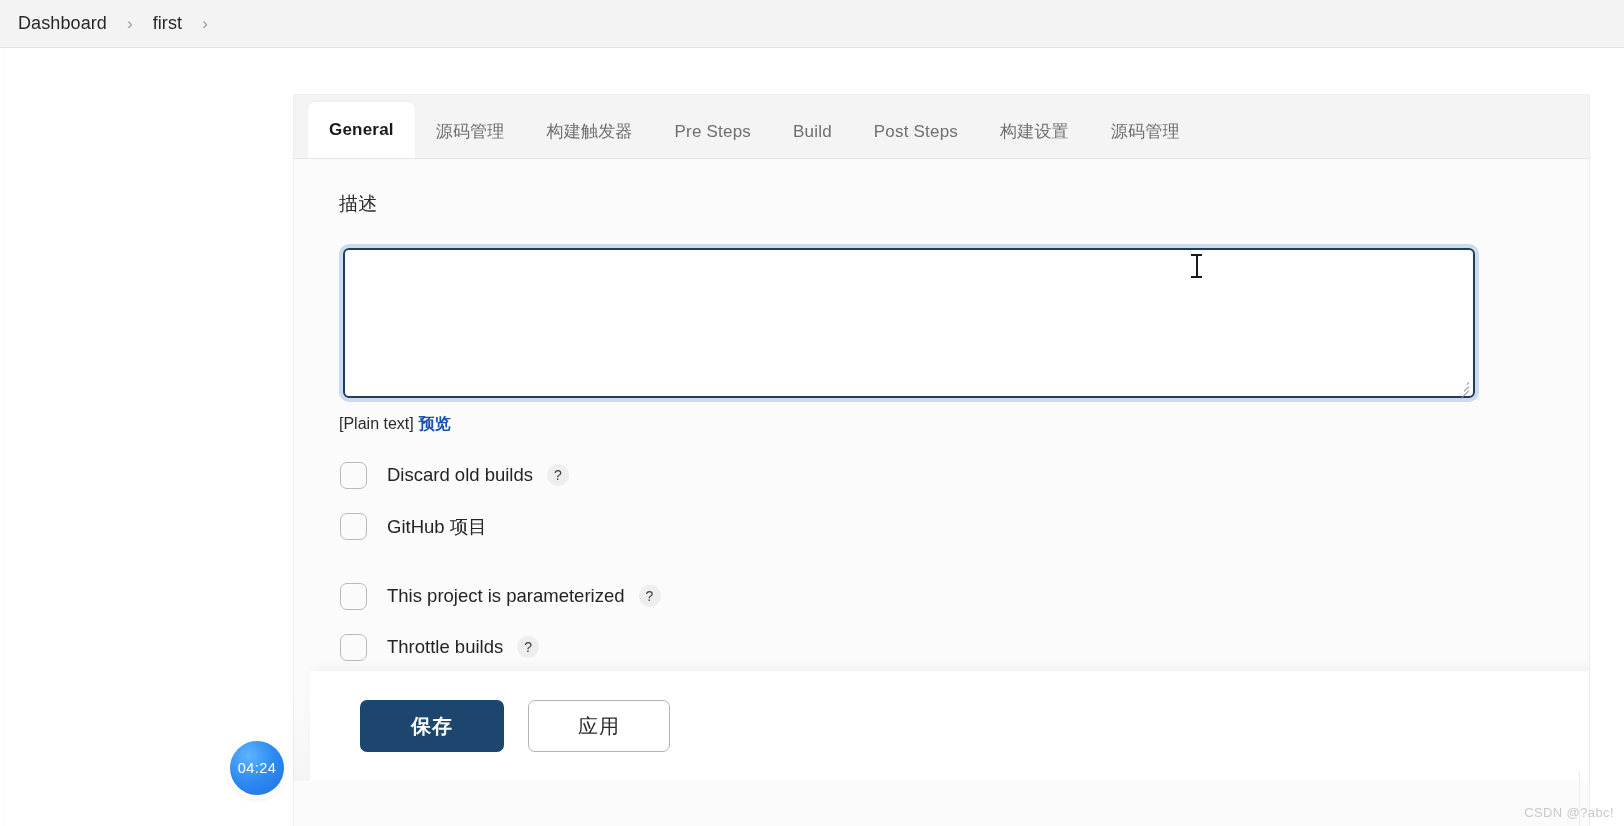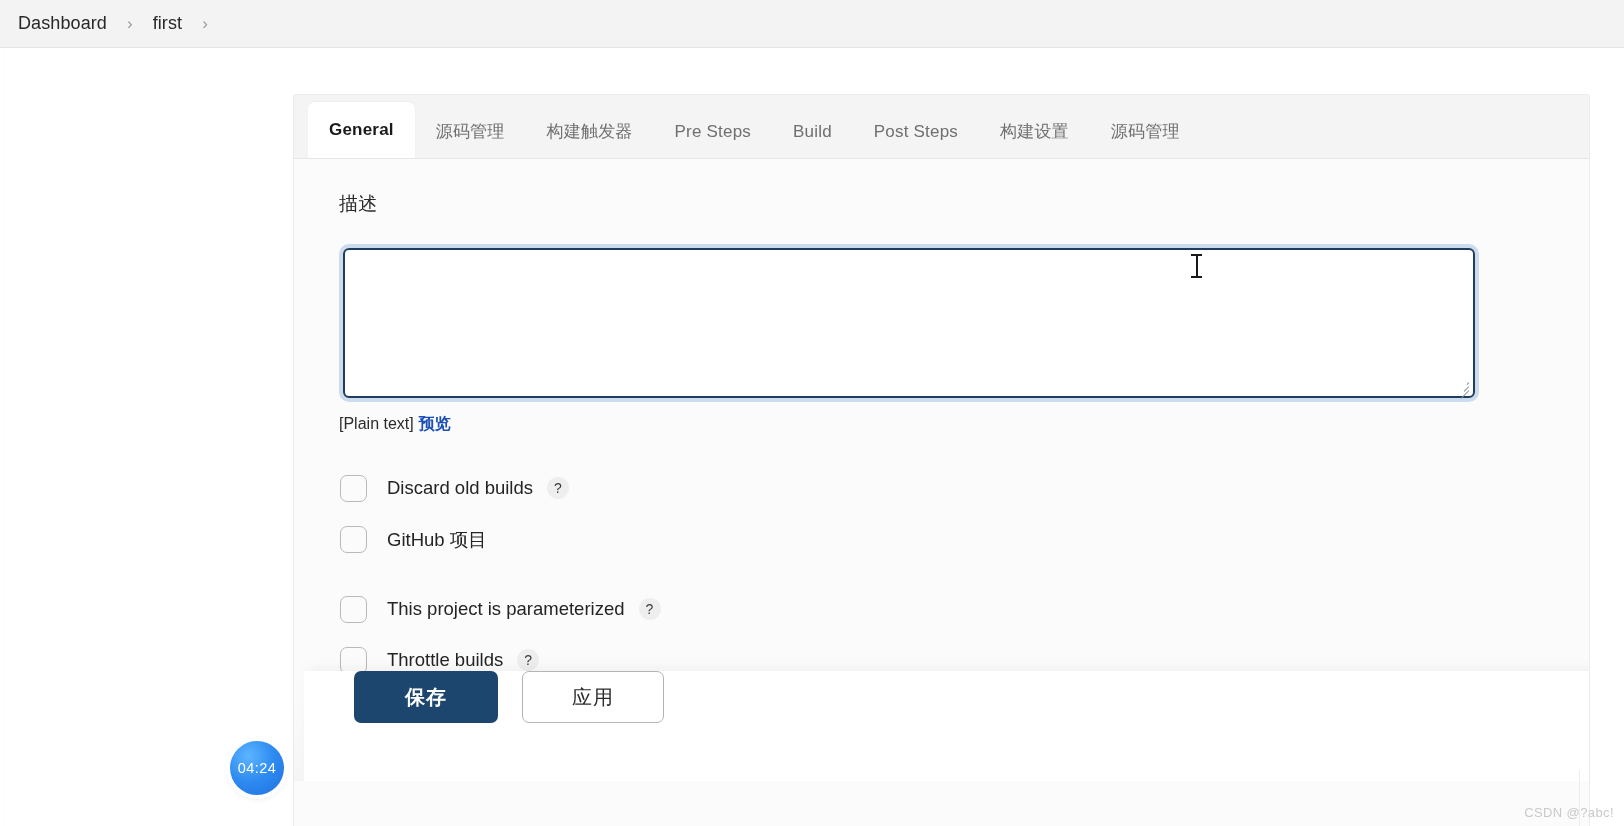--- a/index.html
+++ b/index.html
@@ -175,21 +175,21 @@
     margin-left: 5px;
   }
 
   
   .cb-row {
     display: flex;
     align-items: center;
     margin-left: 46px;
     height: 32px;
   }
-  .cb-row.gap-top   { margin-top: 37px; }
+  .cb-row.gap-top   { margin-top: 24px; }
   .cb-row.gap-small { margin-top: 19px; }
   .cb-row.gap-big   { margin-top: 38px; }
 
   .cbox {
     width: 27px; height: 27px;
     border: 1.6px solid #b9b9b9;
     border-radius: 7px;
     background: #fbfbfb;
     flex: 0 0 auto;
     cursor: pointer;
@@ -211,26 +211,27 @@
     margin-left: 14px;
     flex: 0 0 auto;
     cursor: pointer;
   }
   
   .cb-row.fading { margin-top: 19px; opacity: .55; }
 
   
   .footer {
     position: absolute;
-    left: 10px; bottom: 0;
+    left: 16px; bottom: 0;
     width: 100%;
     height: 110px;
     background: #ffffff;
     box-shadow: 0 -7px 12px -4px rgba(0,0,0,.05);
     display: flex;
+    align-items: center;
     padding-left: 50px;
   }
   .btn {
     font-family: "Liberation Sans", "DejaVu Sans", sans-serif;
     font-size: 20px;
     border-radius: 7px;
     cursor: pointer;
     letter-spacing: 1px;
   }
   .btn-primary {

